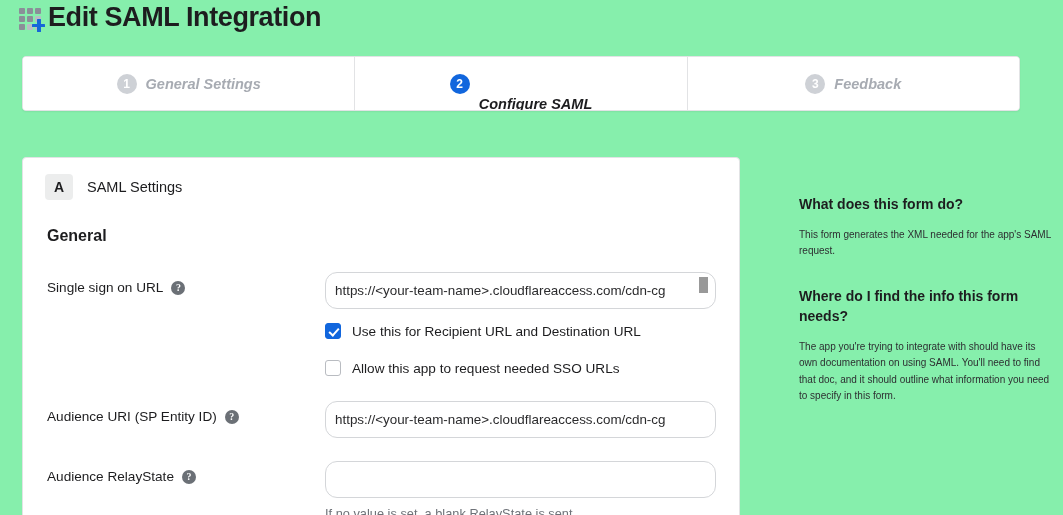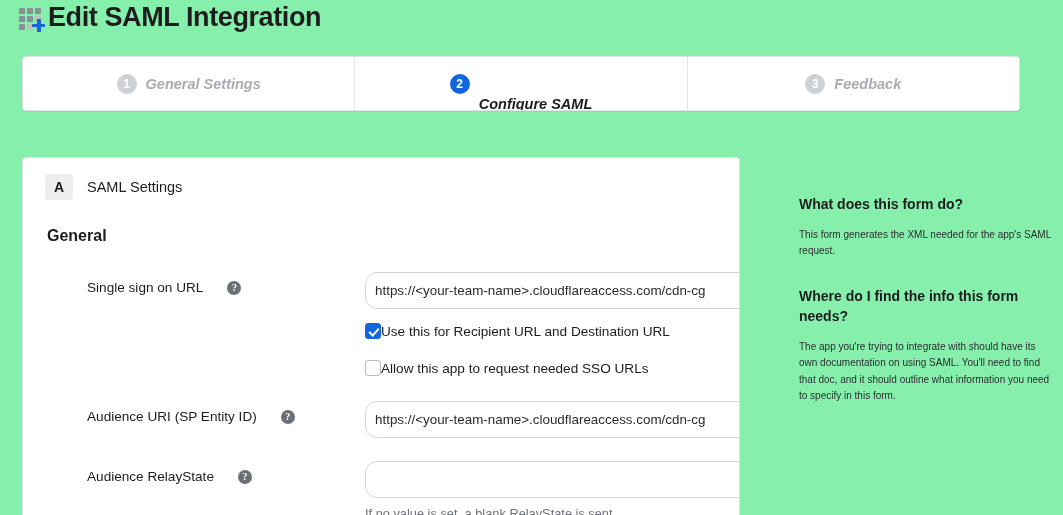--- a/index.html
+++ b/index.html
@@ -128,25 +128,24 @@
     display: flex;
     align-items: flex-start;
     padding-left: 24px;
   }
   .form-row.r1 { margin-top: 27px; }
   .form-row.r2 { margin-top: 25px; }
   .form-row.r3 { margin-top: 23px; }
 
   .field-label {
     flex: 0 0 278px;
-    display: flex; align-items: center; gap: 24px;
+    display: flex; align-items: center; gap: 8px;
     padding-top: 8px;
     font-size: 13.6px; color: #1d1d1f;
     white-space: nowrap;
-    margin-left: 40px;
   }
   .help-icon {
     width: 14px; height: 14px; border-radius: 50%;
     background: #6b7076;
     color: #ffffff;
     font-size: 10px; font-weight: bold;
     line-height: 14px; text-align: center;
     flex: 0 0 14px;
     cursor: pointer;
     font-family: "Liberation Serif", serif;
@@ -171,21 +170,21 @@
   .text-input.empty { color: transparent; }
   .caret {
     position: absolute;
     left: 374px; top: 5px;
     width: 9px; height: 16px;
     background: rgba(70,70,70,0.55);
     pointer-events: none;
   }
 
   .check-row {
-    display: flex; align-items: center; 
+    display: flex; align-items: center; gap: 11px;
     margin-top: 14px;
     cursor: pointer;
   }
   .check-row.second { margin-top: 21px; }
   .cbox {
     width: 16px; height: 16px;
     border-radius: 3px;
     border: 1.5px solid #b9bcc1;
     background: #fff;
     flex: 0 0 16px;

